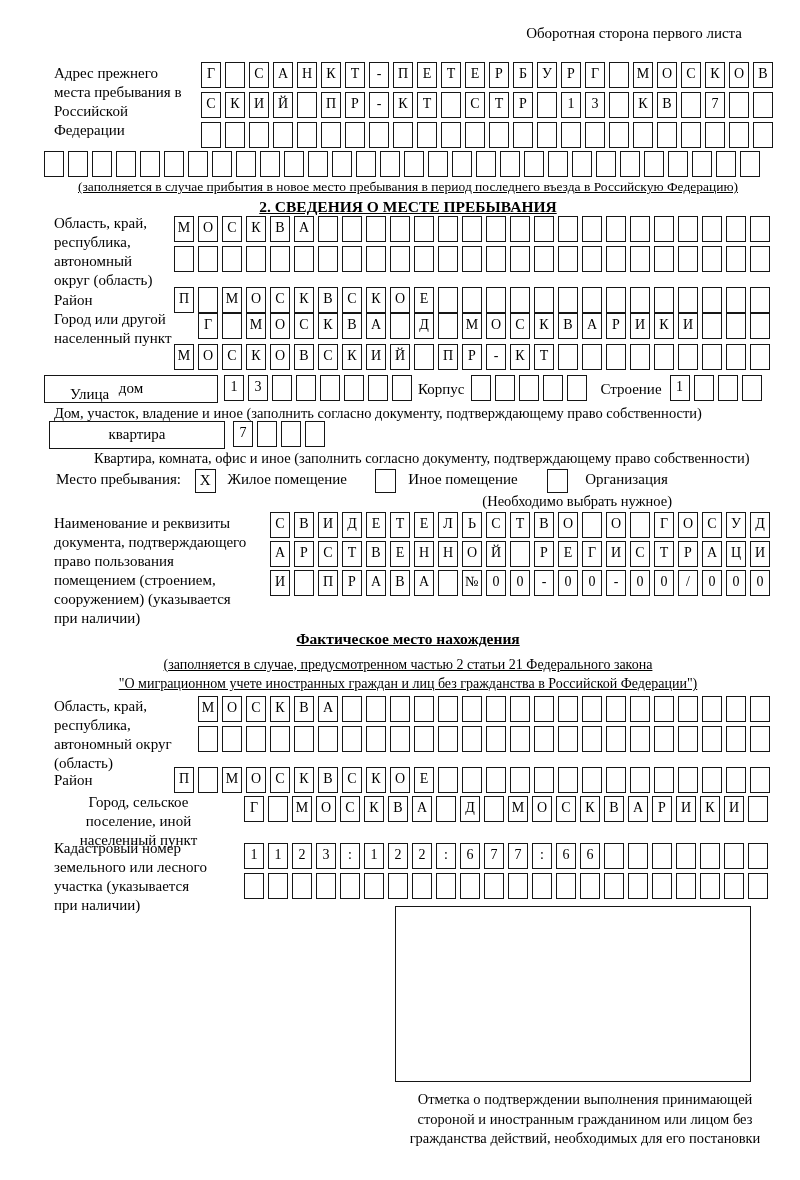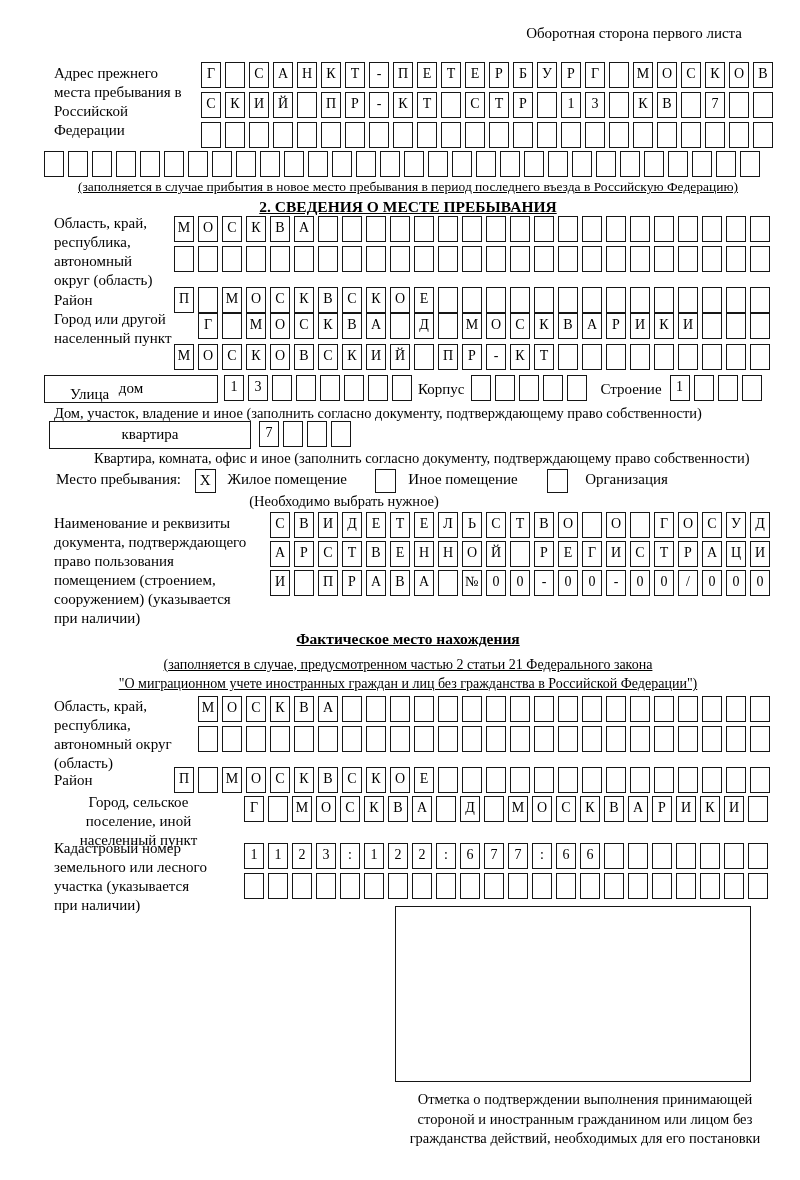--- a/index.html
+++ b/index.html
@@ -66,34 +66,34 @@
 
   <div class="abs lbl" style="left:54px;top:349px;margin-top:36px;">Улица</div>
   <div class="abs cellrow" style="left:158px;top:344px;"><span class="cell">М</span><span class="cell">О</span><span class="cell">С</span><span class="cell">К</span><span class="cell">О</span><span class="cell">В</span><span class="cell">С</span><span class="cell">К</span><span class="cell">И</span><span class="cell">Й</span><span class="cell">&nbsp;</span><span class="cell">П</span><span class="cell">Р</span><span class="cell">-</span><span class="cell">К</span><span class="cell">Т</span><span class="cell">&nbsp;</span><span class="cell">&nbsp;</span><span class="cell">&nbsp;</span><span class="cell">&nbsp;</span><span class="cell">&nbsp;</span><span class="cell">&nbsp;</span><span class="cell">&nbsp;</span><span class="cell">&nbsp;</span><span class="cell">&nbsp;</span></div>
 
   <div class="abs" style="left:28px;top:375px;white-space:nowrap;">
     <span class="widebox" style="width:174px;">дом</span><span class="cellgroup" style="margin-left:6px;"><span class="cell">1</span><span class="cell">3</span><span class="cell">&nbsp;</span><span class="cell">&nbsp;</span><span class="cell">&nbsp;</span><span class="cell">&nbsp;</span><span class="cell">&nbsp;</span><span class="cell">&nbsp;</span></span><span class="inlbl" style="margin-left:2px;margin-right:7px;">Корпус</span><span class="cellgroup"><span class="cell">&nbsp;</span><span class="cell">&nbsp;</span><span class="cell">&nbsp;</span><span class="cell">&nbsp;</span><span class="cell">&nbsp;</span></span><span class="inlbl" style="margin-left:9px;margin-right:8px;">Строение</span><span class="cellgroup"><span class="cell">1</span><span class="cell">&nbsp;</span><span class="cell">&nbsp;</span><span class="cell">&nbsp;</span></span>
   </div>
   <div class="abs" style="left:38px;top:405px;font-size:14.5px;">Дом, участок, владение и иное (заполнить согласно документу, подтверждающему право собственности)</div>
 
   <div class="abs" style="left:33px;top:421px;white-space:nowrap;">
-    <span class="widebox" style="width:202px;">квартира</span><span class="cellgroup" style="margin-left:8px;"><span class="cell">7</span><span class="cell">&nbsp;</span><span class="cell">&nbsp;</span><span class="cell">&nbsp;</span></span>
+    <span class="widebox" style="width:176px;">квартира</span><span class="cellgroup" style="margin-left:8px;"><span class="cell">7</span><span class="cell">&nbsp;</span><span class="cell">&nbsp;</span><span class="cell">&nbsp;</span></span>
   </div>
   <div class="abs" style="left:38px;top:450px;font-size:14.5px;margin-left:40px;">Квартира, комната, офис и иное (заполнить согласно документу, подтверждающему право собственности)</div>
 
   <div class="abs" style="left:40px;top:469px;white-space:nowrap;">
     <span>Место пребывания:</span>
     <span class="checkbox" style="margin-left:10px;">X</span>
     <span style="margin-left:8px;">Жилое помещение</span>
     <span class="checkbox" style="margin-left:24px;"></span>
     <span style="margin-left:9px;">Иное помещение</span>
     <span class="checkbox" style="margin-left:26px;"></span>
     <span style="margin-left:13px;">Организация</span>
   </div>
-  <div class="abs" style="left:0;top:493px;width:672px;text-align:center;font-size:14.5px;">(Необходимо выбрать нужное)</div>
+  <div class="abs" style="left:0;top:493px;width:672px;text-align:right;font-size:14.5px;">(Необходимо выбрать нужное)</div>
 
   <div class="abs lbl" style="left:38px;top:514px;width:220px;">Наименование и реквизиты документа, подтверждающего право пользования помещением (строением, сооружением) (указывается при наличии)</div>
   <div class="abs cellrow" style="left:254px;top:512px;"><span class="cell">С</span><span class="cell">В</span><span class="cell">И</span><span class="cell">Д</span><span class="cell">Е</span><span class="cell">Т</span><span class="cell">Е</span><span class="cell">Л</span><span class="cell">Ь</span><span class="cell">С</span><span class="cell">Т</span><span class="cell">В</span><span class="cell">О</span><span class="cell">&nbsp;</span><span class="cell">О</span><span class="cell">&nbsp;</span><span class="cell">Г</span><span class="cell">О</span><span class="cell">С</span><span class="cell">У</span><span class="cell">Д</span></div>
   <div class="abs cellrow" style="left:254px;top:541px;"><span class="cell">А</span><span class="cell">Р</span><span class="cell">С</span><span class="cell">Т</span><span class="cell">В</span><span class="cell">Е</span><span class="cell">Н</span><span class="cell">Н</span><span class="cell">О</span><span class="cell">Й</span><span class="cell">&nbsp;</span><span class="cell">Р</span><span class="cell">Е</span><span class="cell">Г</span><span class="cell">И</span><span class="cell">С</span><span class="cell">Т</span><span class="cell">Р</span><span class="cell">А</span><span class="cell">Ц</span><span class="cell">И</span></div>
   <div class="abs cellrow" style="left:254px;top:570px;"><span class="cell">И</span><span class="cell">&nbsp;</span><span class="cell">П</span><span class="cell">Р</span><span class="cell">А</span><span class="cell">В</span><span class="cell">А</span><span class="cell">&nbsp;</span><span class="cell">№</span><span class="cell">0</span><span class="cell">0</span><span class="cell">-</span><span class="cell">0</span><span class="cell">0</span><span class="cell">-</span><span class="cell">0</span><span class="cell">0</span><span class="cell">/</span><span class="cell">0</span><span class="cell">0</span><span class="cell">0</span></div>
 
   <div class="abs b center" style="top:630px;font-size:15.5px;">Фактическое место нахождения</div>
   <div class="abs cap center" style="top:656px;font-size:14px;">(заполняется в случае, предусмотренном частью 2 статьи 21 Федерального закона</div>
   <div class="abs cap center" style="top:675px;font-size:14px;">"О миграционном учете иностранных граждан и лиц без гражданства в Российской Федерации")</div>
 

